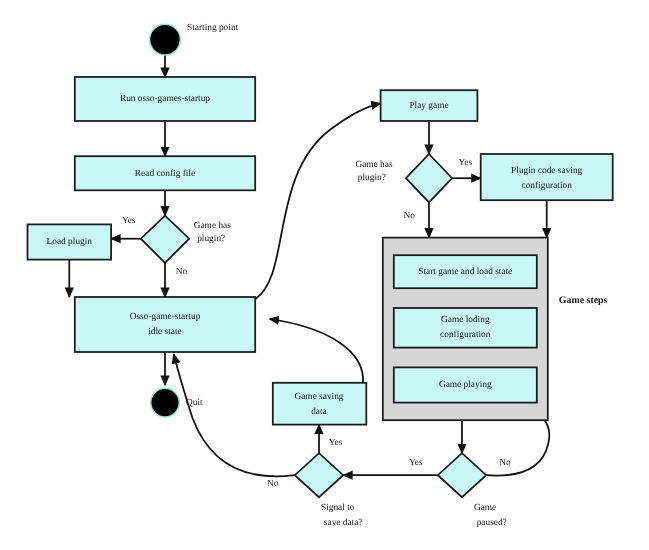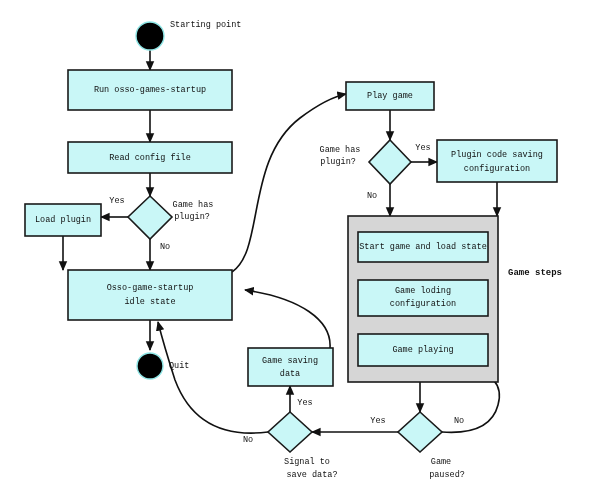--- a/index.html
+++ b/index.html
@@ -1,17 +1,17 @@
 <!DOCTYPE html>
 <html><head>
 <meta charset="utf-8">
 <style>
   html,body{margin:0;padding:0;background:#ffffff;}
   #canvas{position:relative;width:590px;height:500px;background:#ffffff;
-          font-family:Liberation Mono, monospace;overflow:hidden;}
+          font-family:Liberation Serif, serif;overflow:hidden;}
   svg{position:absolute;left:0;top:0;width:590px;height:500px;}
   .nodeLabel{font-size:8.5px;fill:#111111;text-anchor:middle;dominant-baseline:middle;}
   .edgeLabel{font-size:8.5px;fill:#111111;text-anchor:middle;dominant-baseline:middle;}
   .termLabel{font-size:8.5px;fill:#111111;text-anchor:start;dominant-baseline:middle;}
   .groupLabel{font-size:9px;font-weight:bold;fill:#111111;text-anchor:start;dominant-baseline:middle;}
   .box{fill:#c9f7f7;stroke:#1a1a1a;stroke-width:1.6;}
   .diamond{fill:#c9f7f7;stroke:#1a1a1a;stroke-width:1.6;}
   .group{fill:#d6d6d6;stroke:#1a1a1a;stroke-width:1.6;}
   .term{fill:#000000;stroke:#8fe6e6;stroke-width:1.4;}
   .edge{fill:none;stroke:#111111;stroke-width:1.6;}

